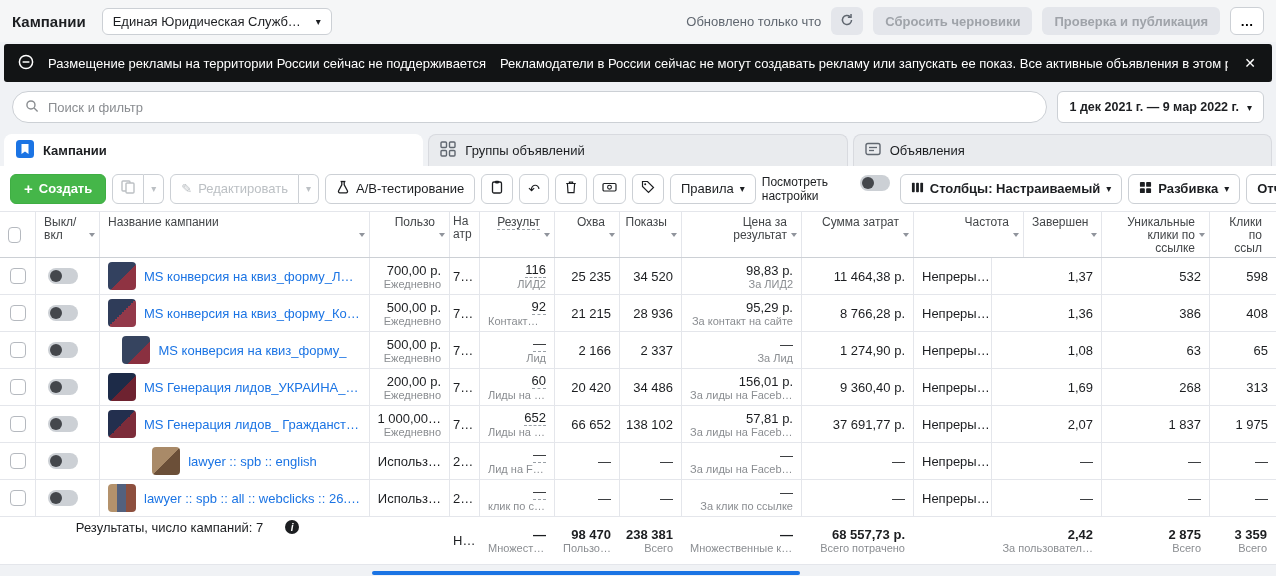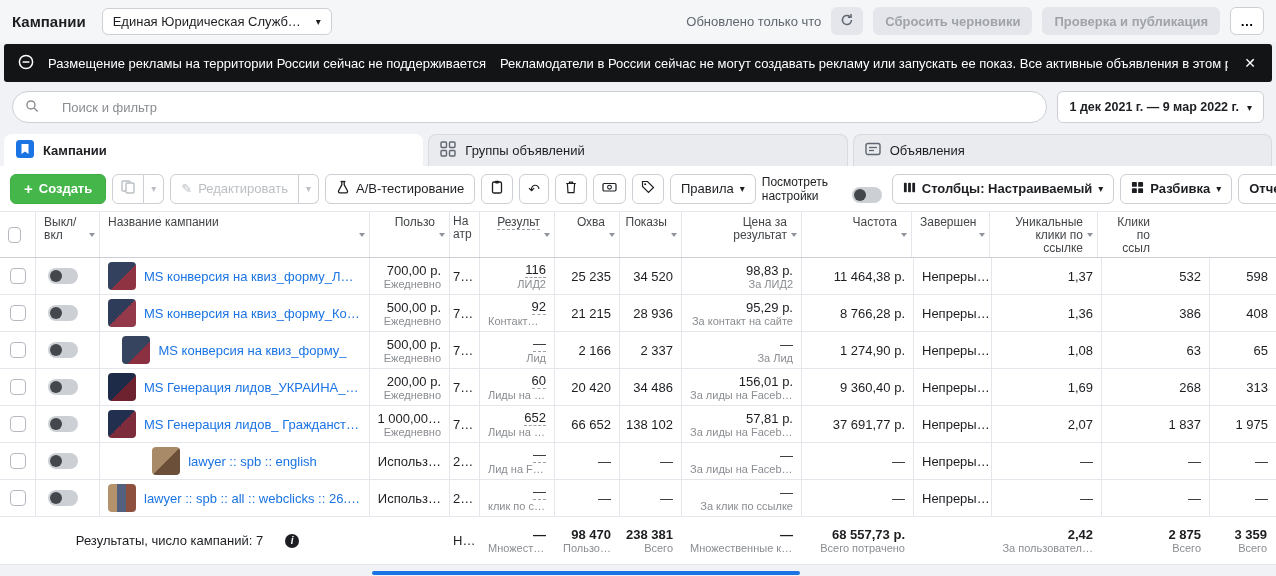--- a/index.html
+++ b/index.html
@@ -19,21 +19,21 @@
   .morebtn{width:34px;height:28px;border:1px solid #ccd0d5;border-radius:6px;background:#fff;font-weight:bold;cursor:pointer}
 
   
   .banner{margin:2px 4px;height:38px;background:#121415;border-radius:3px;color:#fff;display:flex;align-items:center;gap:14px;padding:0 14px}
   .banner .btitle{font-weight:normal;white-space:nowrap}
   .banner .bbody{flex:1;white-space:nowrap;overflow:hidden}
   .banner .close{color:#fff;font-size:14px;cursor:pointer;padding:0 2px}
 
   
   .searchrow{display:flex;align-items:center;gap:10px;padding:7px 12px;height:46px}
-  .searchbox{flex:1;display:flex;align-items:center;gap:23px;background:#fff;border:1px solid #ccd0d5;border-radius:17px;height:32px;padding:0 12px}
+  .searchbox{flex:1;display:flex;align-items:center;gap:9px;background:#fff;border:1px solid #ccd0d5;border-radius:17px;height:32px;padding:0 12px}
   .searchbox input{border:none;outline:none;flex:1;font-size:13px;color:#1c1e21;background:transparent;font-family:inherit}
   .searchbox input::placeholder{color:#8a8d91}
   .daterange{display:flex;align-items:center;gap:8px;background:#fff;border:1px solid #ccd0d5;border-radius:6px;height:32px;padding:0 11px;white-space:nowrap;cursor:pointer;font-weight:bold;font-size:12.5px}
 
   
   .tabsrow{display:flex;gap:5px;padding:4px 4px 0 4px;height:36px}
   .tab{flex:1;display:flex;align-items:center;gap:9px;padding:0 11px;background:#e9ebee;border:1px solid #d8dadf;border-bottom:none;border-radius:8px 8px 0 0;cursor:pointer;color:#1c1e21}
   .tab.active{background:#fff;font-weight:bold;border-color:#fff}
 
   
@@ -43,21 +43,21 @@
   .btn.iconled{padding:0 8px}
   .btn.caretonly{padding:0 7px}
   .btn .caret{font-size:10px;color:#1c1e21}
   .btn.disabledtxt{color:#bcc0c4}
   .btn.disabledtxt .caret{color:#bcc0c4}
   .create{background:#45b649;border-color:#3fae43;color:#fff;font-weight:bold;padding:0 13px}
   .create .plus{font-size:15px;font-weight:bold}
   .split{display:inline-flex}
   .split .btn:first-child{border-radius:6px 0 0 6px}
   .split .btn:last-child{border-radius:0 6px 6px 0;border-left:none}
-  .view-settings{display:flex;align-items:flex-end;gap:8px;margin-left:auto;padding-right:4px}
+  .view-settings{display:flex;align-items:flex-start;gap:16px;margin-left:auto;padding-right:4px}
   .vs-label{width:82px;font-size:12px;line-height:14px;color:#1c1e21}
   .toggle{width:30px;height:16px;border-radius:9px;background:#ccd0d5;position:relative;display:inline-block;flex:none;cursor:pointer}
   .toggle .knob{position:absolute;left:2px;top:2px;width:12px;height:12px;border-radius:50%;background:#44474c}
 
   
   .table{background:#fff}
   .thead{display:flex;border-bottom:1px solid #ccd0d5;background:#fff;height:46px}
   .hcell{position:relative;display:flex;align-items:flex-start;padding:4px 14px 4px 8px;font-size:12px;line-height:13px;color:#434649;border-right:1px solid #e4e6eb;cursor:pointer}
   .hcell.num{justify-content:flex-end;text-align:right}
   .sort{position:absolute;right:4px;top:50%;transform:translateY(-50%);width:0;height:0;border-left:3.5px solid transparent;border-right:3.5px solid transparent;border-top:4px solid #90949c}
@@ -89,21 +89,21 @@
   .col-attr{width:30px;flex:none;padding:3px 3px}
   .col-result{width:75px;flex:none}
   .col-reach{width:65px;flex:none}
   .col-impr{width:62px;flex:none}
   .col-cpr{width:120px;flex:none}
   .col-spend{width:112px;flex:none}
   .col-ends{width:78px;flex:none}
   .col-freq{width:110px;flex:none}
   .col-uniq{width:108px;flex:none}
   .col-clicks{width:66px;flex:none;border-right:none}
-  .col-footlabel{width:370px;flex:none;flex-direction:row;align-items:center;gap:22px;padding-left:14px}
+  .col-footlabel{width:370px;flex:none;flex-direction:row;align-items:flex-start;gap:22px;padding-left:14px}
 
   
   .tfoot{display:flex;height:48px;background:#fff;border-bottom:1px solid #e4e6eb}
   .tfoot .cell{border-right:1px solid transparent}
   .tfoot .v{font-weight:bold}
   .info-icon{width:14px;height:14px;border-radius:50%;background:#1c1e21;color:#fff;font-size:10px;font-style:italic;display:inline-flex;align-items:center;justify-content:center;font-weight:bold}
 
   .hscroll-thumb{position:absolute;left:372px;bottom:1px;width:428px;height:4px;background:#1b74e4;border-radius:2px;cursor:pointer}
   svg{flex:none}
 </style>
@@ -340,20 +340,24 @@
           <span class="sort"></span>
         </div>
       <div class="hcell col-impr num">
           <span>Показы</span>
           <span class="sort"></span>
         </div>
       <div class="hcell col-cpr num">
           <span>Цена за результат</span>
           <span class="sort"></span>
         </div>
+      <div class="hcell col-spend num">
+          <span>Сумма затрат</span>
+          <span class="sort"></span>
+        </div>
       <div class="hcell col-freq num">
           <span>Частота</span>
           <span class="sort"></span>
         </div>
       <div class="hcell col-ends">
           <span>Завершен</span>
           <span class="sort"></span>
         </div>
       <div class="hcell col-uniq num">
           <span>Уникальные клики по ссылке</span>

